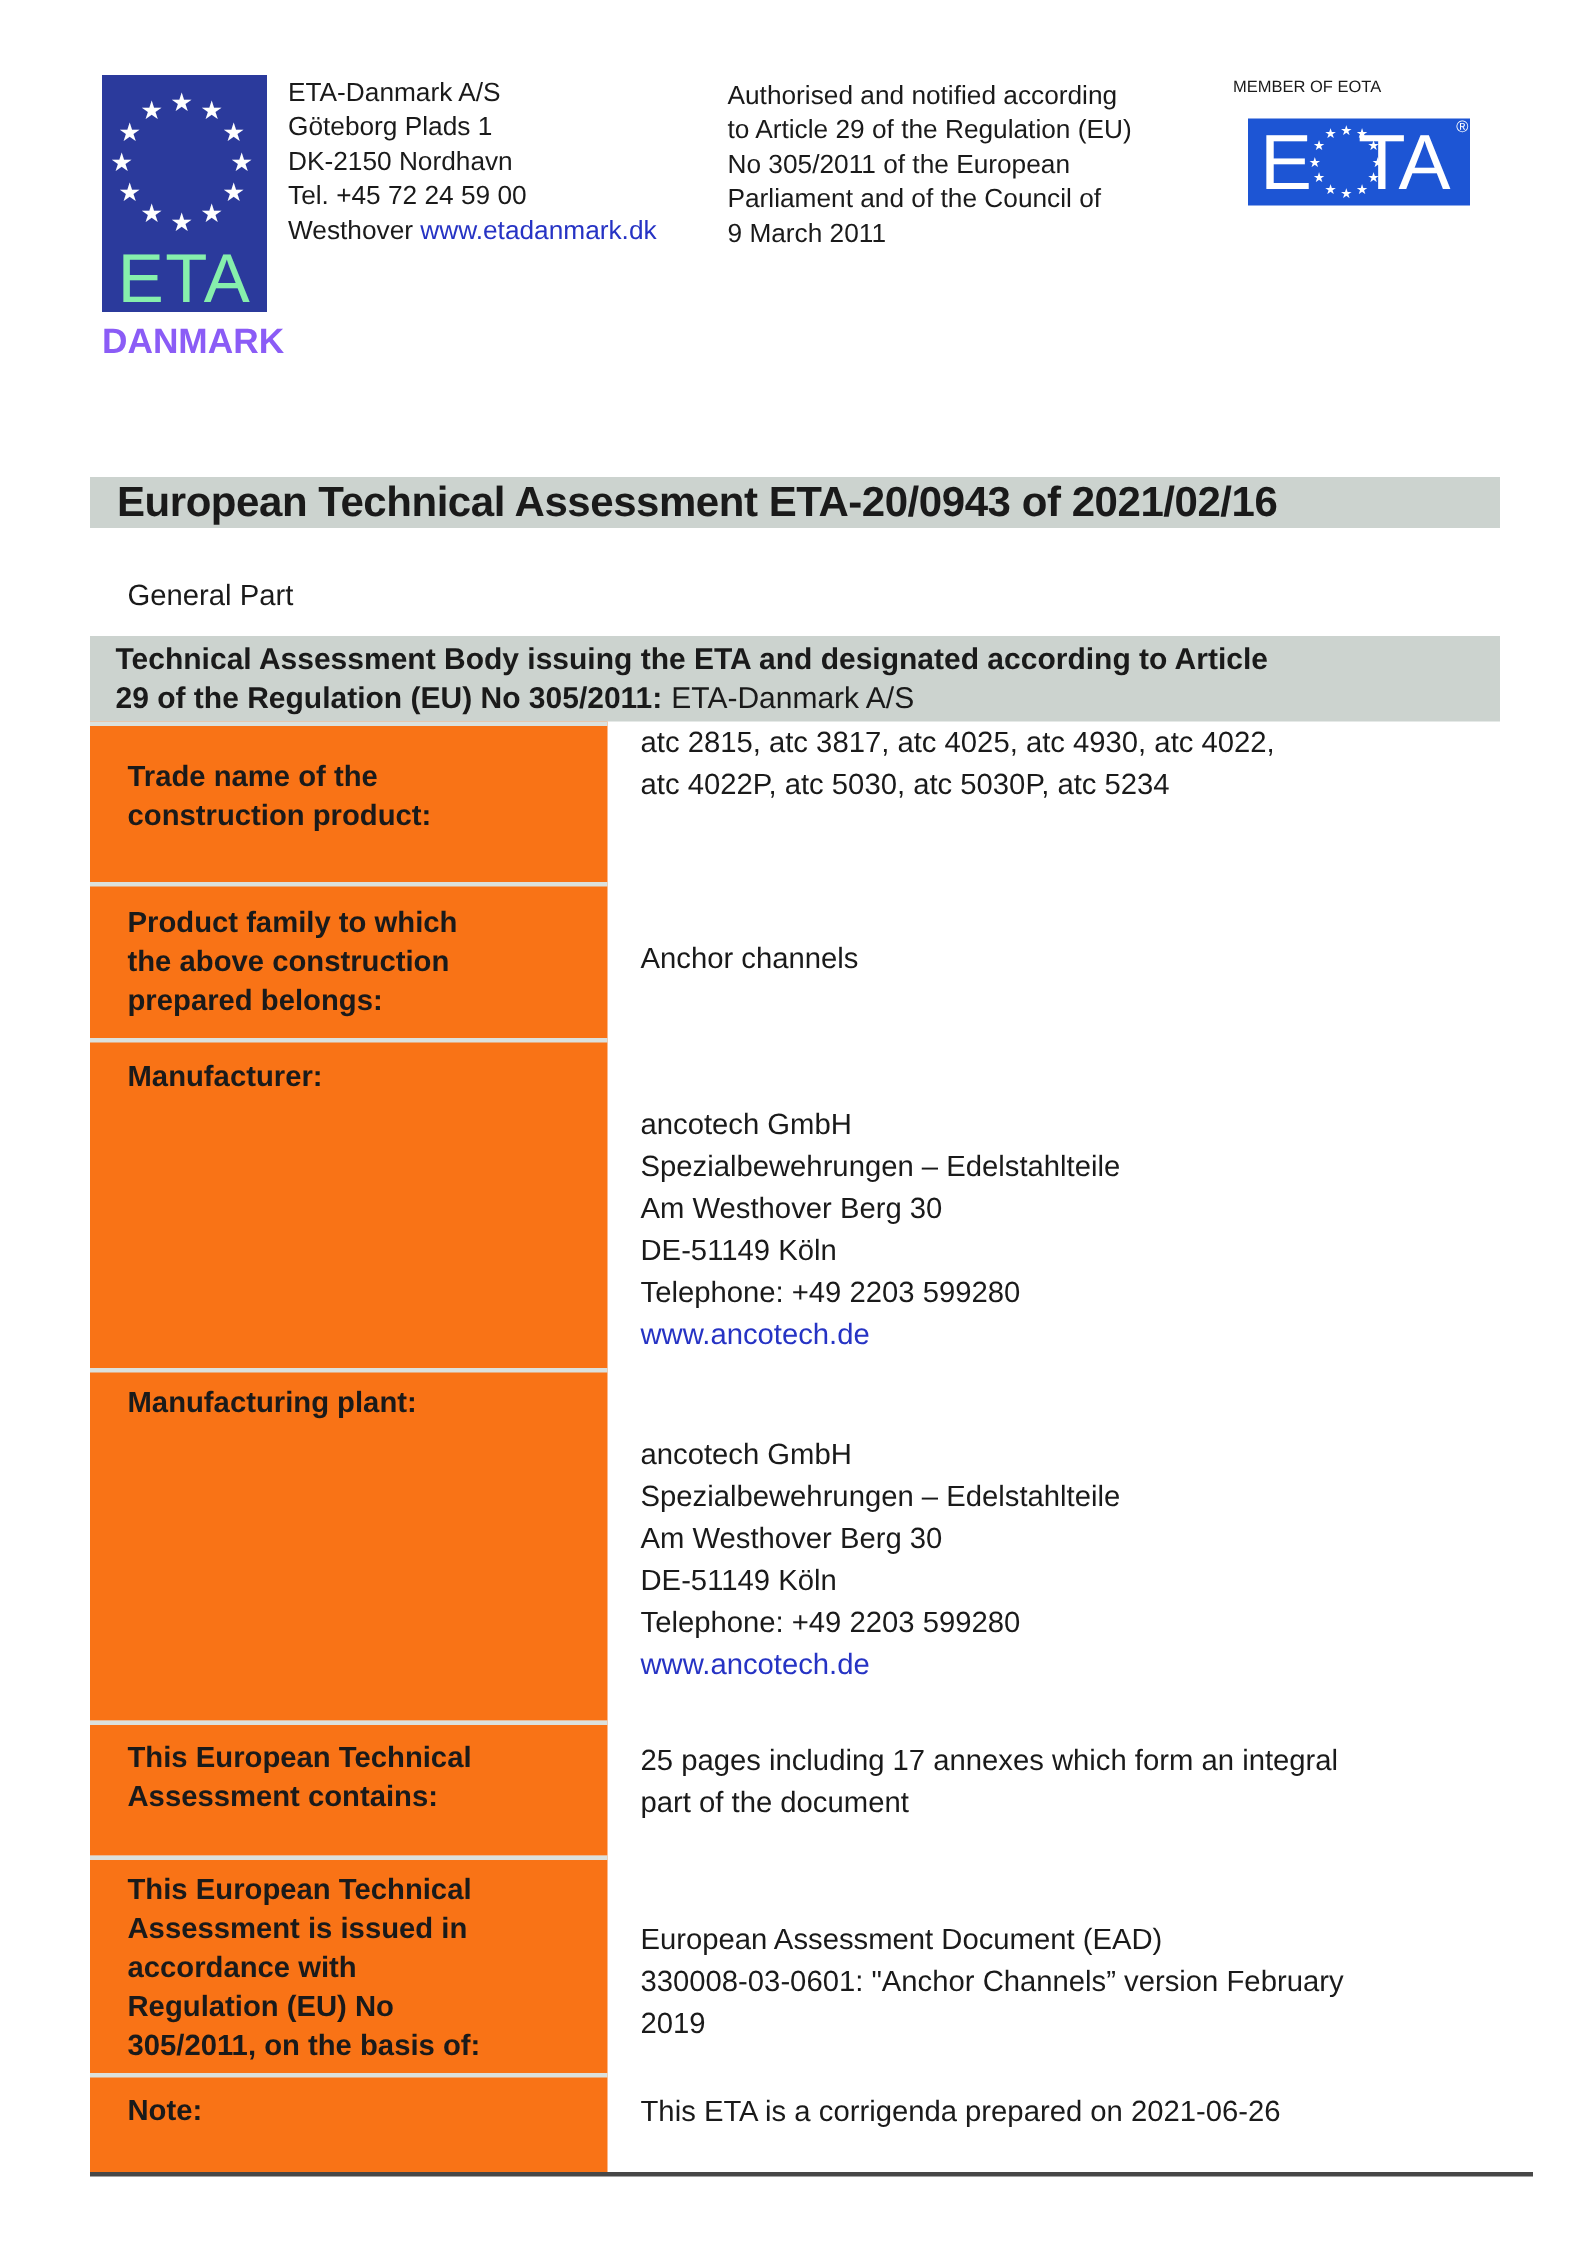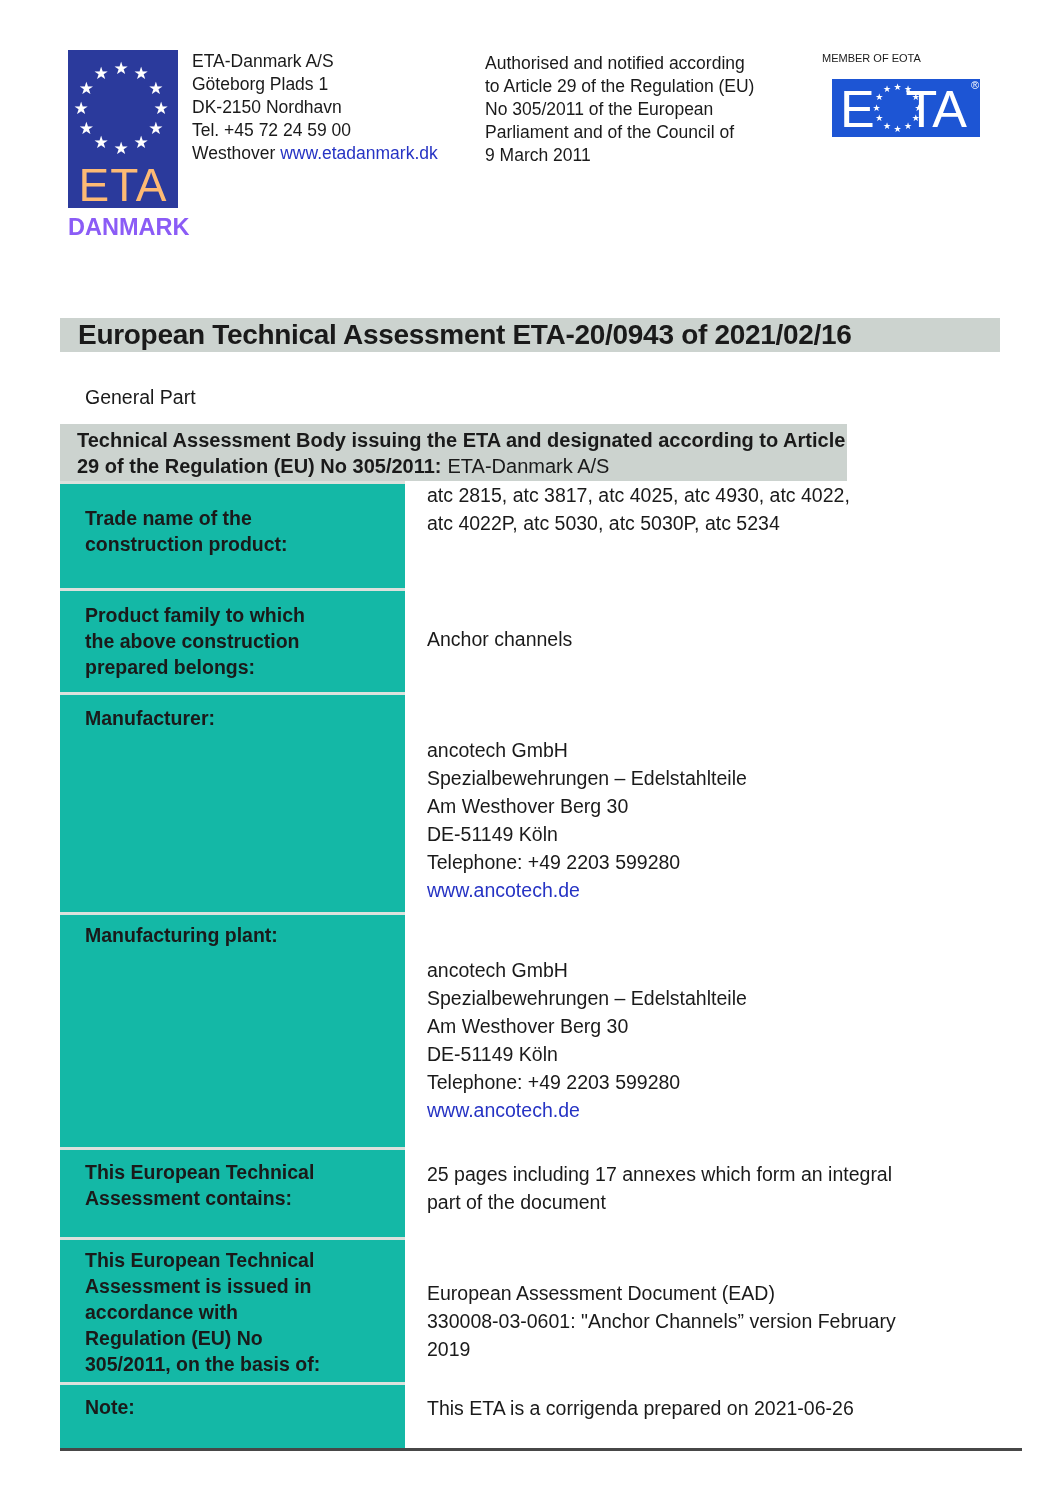--- a/index.html
+++ b/index.html
@@ -11,21 +11,21 @@
   .pre{white-space:pre-line;}
   .link{color:#2633c4;cursor:pointer;}
 
   
   .eta-logo{position:absolute;left:68px;top:50px;width:110px;}
   .eta-logo-box{position:relative;width:110px;height:158px;background:#2b3a9c;}
   .ring{position:absolute;inset:0;}
   .star{position:absolute;color:#ffffff;line-height:1;}
   .eta-logo-eta{
     position:absolute;left:0;right:0;top:112px;text-align:center;
-    color:#fdba74;font-size:46px;line-height:1;font-weight:400;letter-spacing:1px;
+    color:#86efac;font-size:46px;line-height:1;font-weight:400;letter-spacing:1px;
   }
   .eta-logo-danmark{margin-top:6px;font-weight:700;font-size:23.5px;color:#8b5cf6;letter-spacing:0;}
 
   .issuer{position:absolute;left:192px;top:50px;font-size:17.5px;line-height:23px;}
   .auth{position:absolute;left:485px;top:52px;font-size:17.5px;line-height:23px;}
   .member{position:absolute;left:822px;top:52px;font-size:11px;}
 
   .eota-logo{position:absolute;left:832px;top:79px;width:148px;height:58px;background:#1d55d4;}
   .eota-e{position:absolute;left:8px;top:4px;color:#ffffff;font-size:52px;line-height:1;font-weight:400;}
   .eota-ta{position:absolute;right:14px;top:4px;color:#ffffff;font-size:52px;line-height:1;font-weight:400;letter-spacing:-1px;}
@@ -33,31 +33,31 @@
 
   
   .title-bar{
     position:absolute;left:60px;top:318px;width:940px;height:34px;background:#ccd3cf;
     display:flex;align-items:center;padding-left:18px;box-sizing:border-box;
     font-weight:700;font-size:28px;letter-spacing:-0.3px;white-space:nowrap;
   }
   .general-part{position:absolute;left:85px;top:386px;font-size:19.5px;}
 
   .tab-bar{
-    position:absolute;left:60px;top:424px;width:787px;height:57px;background:#ccd3cf;
+    position:absolute;left:60px;top:424px;width:940px;height:57px;background:#ccd3cf;
     box-sizing:border-box;padding:3px 17px 0 17px;font-size:20px;font-weight:700;line-height:26px;
   }
   .tab-line{white-space:nowrap;}
   .tab-norm{font-weight:400;margin-left:6px;}
 
   
   .dtable{position:absolute;left:60px;top:481px;width:940px;}
   .trow{display:grid;grid-template-columns:345px 1fr;}
   .tlabel{
-    background:#14b8a6;border-top:3px solid #dce1dd;box-sizing:border-box;
+    background:#f97316;border-top:3px solid #dce1dd;box-sizing:border-box;
     padding-left:25px;padding-right:30px;font-weight:700;font-size:19.5px;line-height:26px;
     white-space:pre-line;
   }
   .tvalue{box-sizing:border-box;padding-left:22px;font-size:19.5px;line-height:28px;}
   .vtext{white-space:pre-line;}
 
   .r1{min-height:107px}.r1 .tlabel{padding-top:21px}.r1 .tvalue{}
   .r2{min-height:104px}.r2 .tlabel{padding-top:11px}.r2 .tvalue{padding-top:37px}
   .r3{min-height:220px}.r3 .tlabel{padding-top:10px}.r3 .tvalue{padding-top:44px}
   .r4{min-height:235px}.r4 .tlabel{padding-top:7px}.r4 .tvalue{padding-top:44px}

